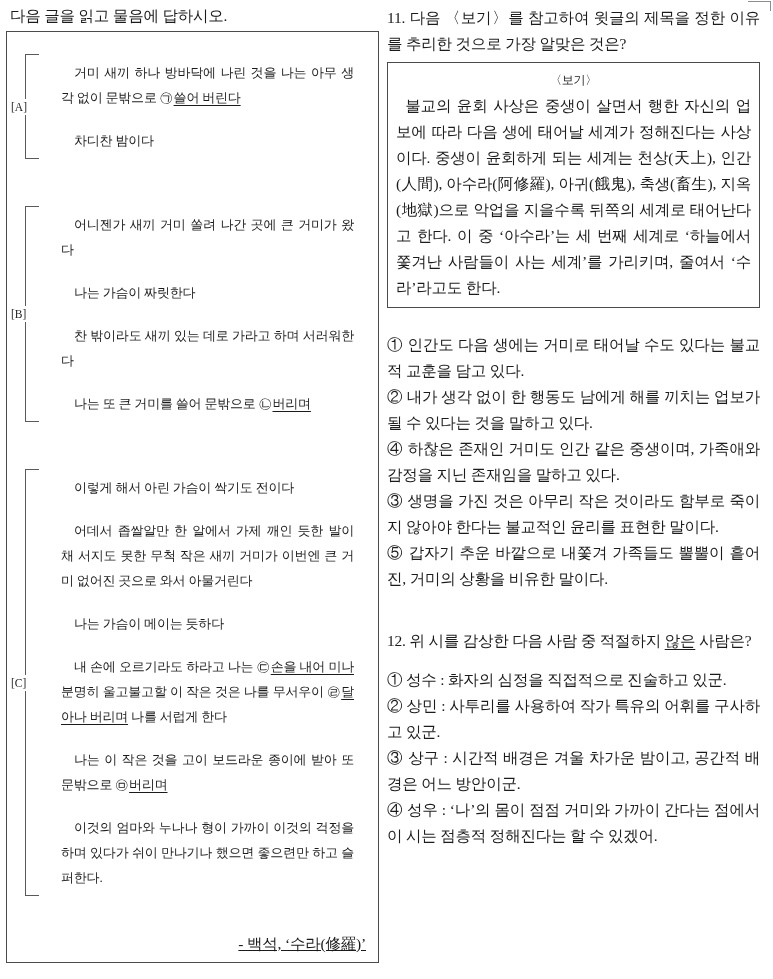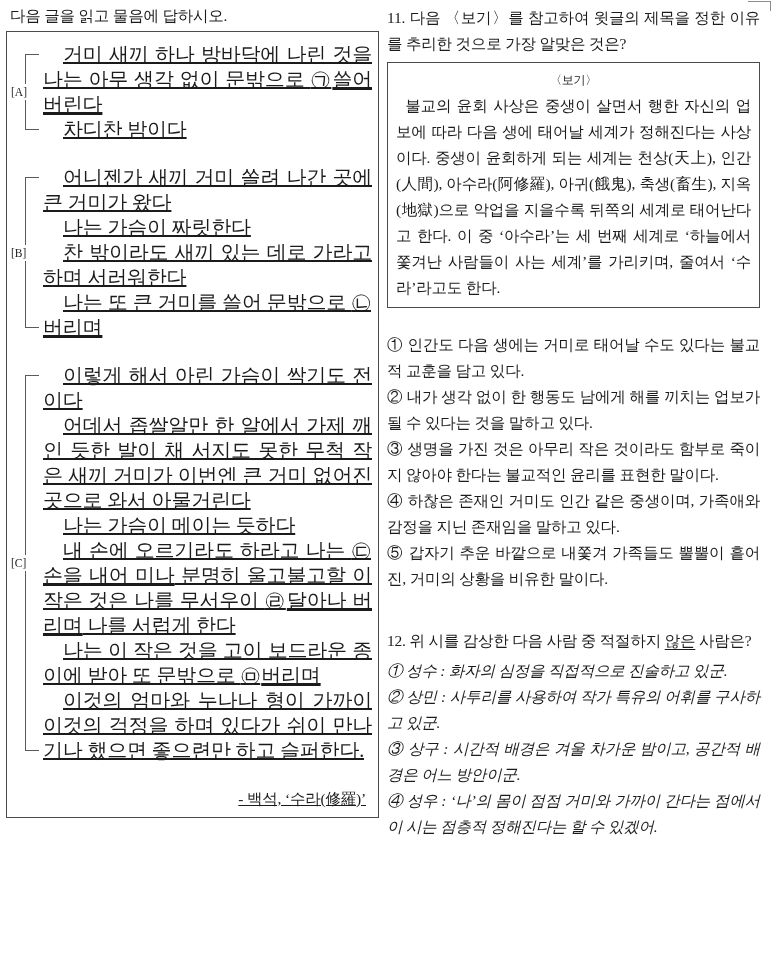--- a/index.html
+++ b/index.html
@@ -35,24 +35,23 @@
   }
   .brk::before{top:0;}
   .brk::after{bottom:0;}
   .group-label{
     position:absolute;top:50%;left:1px;transform:translateY(-50%);
     background:#ffffff;z-index:2;font-size:11.5px;padding:2px 1px;
     color:#222;
   }
   .verses{flex:1;min-width:0;}
   .verses p{
-    margin:0;font-size:20px;line-height:25px;
+    margin:18px;font-size:13px;line-height:25px;
     text-align:justify;word-break:break-all;text-indent:1em;
     letter-spacing:-0.2px;
-    text-decoration:underline;
   }
   .u{text-decoration:underline;text-underline-offset:3px;text-decoration-thickness:1px;}
   .m{padding-right:1px;}
   .attribution{
     font-size:15.5px;line-height:25px;text-align:right;
     padding-right:6px;margin-top:3px;letter-spacing:-0.2px;text-decoration:underline;
   }
   
   .stem{
     margin:0 0 5px 0;font-size:15.5px;line-height:26px;
@@ -68,21 +67,21 @@
   .bogi-body{
     margin:0;font-size:15.5px;line-height:26px;text-indent:0.6em;
     text-align:justify;word-break:break-all;letter-spacing:-0.2px;
   }
   .options{margin-top:24px;}
   .options p{
     margin:0;font-size:15.5px;line-height:26px;
     text-align:justify;word-break:break-all;letter-spacing:-0.2px;
   }
   .q12-stem{margin-top:36px;margin-bottom:0;}
-  .q12-options{margin-top:4px;font-style:italic;}
+  .q12-options{margin-top:13px;}
   
   .page-artifact{
     position:absolute;top:1px;right:2px;width:22px;height:9px;
     border-top:1px solid #8d8d8d;border-right:1px solid #8d8d8d;
   }
 </style>
 </head>
 <body>
 
 <div class="page">
@@ -141,22 +140,22 @@
       <p class="stem">11. 다음 〈보기〉를 참고하여 윗글의 제목을 정한 이유를 추리한 것으로 가장 알맞은 것은?</p>
 
       <div class="bogi-box">
         <div class="bogi-title">〈보기〉</div>
         <p class="bogi-body">불교의 윤회 사상은 중생이 살면서 행한 자신의 업보에 따라 다음 생에 태어날 세계가 정해진다는 사상이다. 중생이 윤회하게 되는 세계는 천상(天上), 인간(人間), 아수라(阿修羅), 아귀(餓鬼), 축생(畜生), 지옥(地獄)으로 악업을 지을수록 뒤쪽의 세계로 태어난다고 한다. 이 중 ‘아수라’는 세 번째 세계로 ‘하늘에서 쫓겨난 사람들이 사는 세계’를 가리키며, 줄여서 ‘수라’라고도 한다.</p>
       </div>
 
       <div class="options">
         <p>① 인간도 다음 생에는 거미로 태어날 수도 있다는 불교적 교훈을 담고 있다.</p>
         <p>② 내가 생각 없이 한 행동도 남에게 해를 끼치는 업보가 될 수 있다는 것을 말하고 있다.</p>
+        <p>④ 하찮은 존재인 거미도 인간 같은 중생이며, 가족애와 감정을 지닌 존재임을 말하고 있다.</p>
         <p>③ 생명을 가진 것은 아무리 작은 것이라도 함부로 죽이지 않아야 한다는 불교적인 윤리를 표현한 말이다.</p>
-        <p>④ 하찮은 존재인 거미도 인간 같은 중생이며, 가족애와 감정을 지닌 존재임을 말하고 있다.</p>
         <p>⑤ 갑자기 추운 바깥으로 내쫓겨 가족들도 뿔뿔이 흩어진, 거미의 상황을 비유한 말이다.</p>
       </div>
     </div>
 
     <div>
       <p class="stem q12-stem"><span>12. 위 시를 감상한 다음 사람 중 적절하지 </span><span class="u">않은</span><span> 사람은?</span></p>
 
       <div class="options q12-options">
         <p>① 성수 : 화자의 심정을 직접적으로 진술하고 있군.</p>
         <p>② 상민 : 사투리를 사용하여 작가 특유의 어휘를 구사하고 있군.</p>

